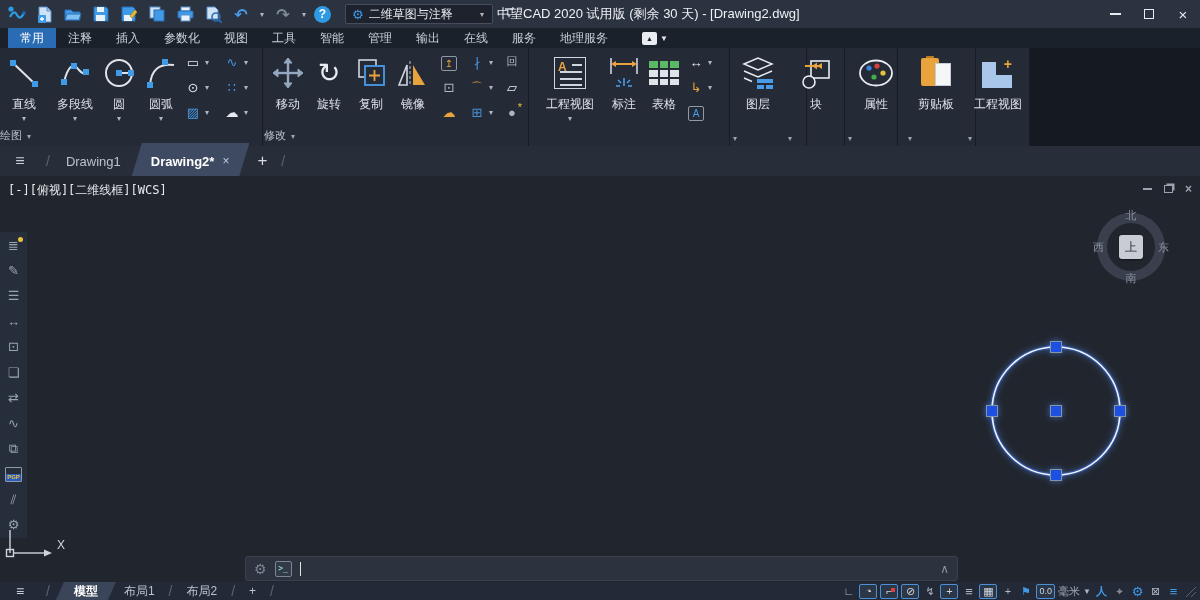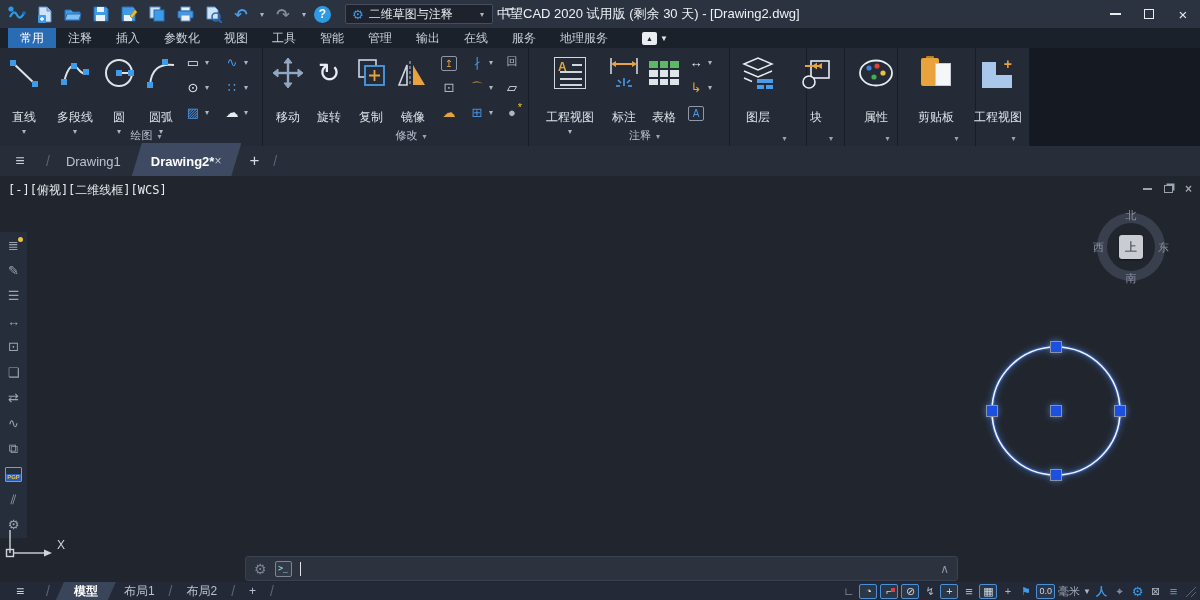--- a/index.html
+++ b/index.html
@@ -29,24 +29,24 @@
   .rtab{display:flex;align-items:center;padding:0 12px;color:#c9d0da;font-size:12px}
   .rtab.active{background:#2a6cb4;color:#fff}
   .rtab-extra{display:flex;align-items:center;gap:3px;margin-left:22px}
   .pinbox{width:15px;height:13px;background:#e9ecf0;border-radius:2px;color:#22262e;font-size:7px;display:inline-flex;align-items:center;justify-content:center}
   .pindd{color:#dfe3e8;font-size:8px}
 
   
   .ribbon{left:0;top:48px;width:1200px;height:98px;background:#242a36}
   .ribbon-empty{position:absolute;left:1030px;top:0;width:170px;height:98px;background:#151a22}
   .panel{position:absolute;top:0;height:98px;border-right:1px solid #171c25}
-  .pfoot{position:absolute;bottom:3px;left:16px;width:100%;text-align:center;color:#b9c2ce;font-size:11px}
+  .pfoot{position:absolute;bottom:3px;left:0;width:100%;color:#b9c2ce;font-size:11px}
   .pfoot .ddsm{font-size:8px;color:#9aa3b1}
   .bigbtn{position:absolute;top:4px;display:flex;flex-direction:column;align-items:center;gap:1px}
-  .bigbtn .blabel{font-size:12px;color:#dde2e9;white-space:nowrap;margin-top:14px}
+  .bigbtn .blabel{font-size:12px;color:#dde2e9;white-space:nowrap;margin-top:1px}
   .bigbtn .icobox{height:42px;display:flex;align-items:center;justify-content:center}
   .smrow{position:absolute;display:flex;align-items:center;gap:2px}
   .smico{font-size:13px;line-height:1;display:inline-flex;align-items:center;justify-content:center;min-width:16px}
   .c-blue{color:#4a9be8}.c-gold{color:#e8a33d}.c-gray{color:#aeb6c2}.c-white{color:#e8ecf2}
   .boxed12{width:16px;height:15px;border:1px solid #8e98a6;border-radius:2px;display:inline-flex;align-items:center;justify-content:center;font-size:10px}
 
   
   .tbl-ico{width:30px;height:24px;display:grid;grid-template-columns:1fr 1fr 1fr;grid-template-rows:7px 1fr 1fr;gap:2px;background:#242a36}
   .tbl-ico span{background:#dfe4ea}
   .tbl-ico span.hd{background:#5cb865}
@@ -63,21 +63,21 @@
   .eng-ico{width:32px;height:34px;position:relative}
   .eng-a{position:absolute;left:0;bottom:2px;width:30px;height:13px;background:#a9c7ea}
   .eng-b{position:absolute;left:0;bottom:2px;width:14px;height:26px;background:#a9c7ea}
   .eng-plus{position:absolute;right:2px;top:0;color:#e8a33d;font-size:14px;font-weight:bold}
 
   
   .doctabs{left:0;top:146px;width:1200px;height:30px;background:#272e3a;display:flex;align-items:center}
   .hambtn{width:40px;display:flex;justify-content:center;color:#c9d0da;font-size:16px}
   .slash{color:#5a6476;font-size:14px;padding:0 6px}
   .dtab{padding:0 10px;color:#b9c2ce;font-size:13px}
-  .dtab.active{background:#3e4a61;color:#fff;font-weight:bold;height:36px;display:flex;align-items:center;clip-path:polygon(11px 0,100% 0,calc(100% - 11px) 100%,0 100%);padding:0 20px}
+  .dtab.active{background:#3e4a61;color:#fff;font-weight:bold;height:36px;display:flex;align-items:center;gap:8px;clip-path:polygon(11px 0,100% 0,calc(100% - 11px) 100%,0 100%);padding:0 20px}
   .dtab-close{color:#c2c9d3;font-weight:normal;font-size:12px}
   .newtab{color:#d6dbe2;font-size:17px;padding:0 8px}
 
   
   .canvas{left:0;top:176px;width:1200px;height:406px;background:#21262e}
   .vplabel{position:absolute;left:8px;top:6px;font-family:"DejaVu Sans Mono",monospace;font-size:12px;color:#e8eaed;letter-spacing:0}
   .docwin{position:absolute;right:8px;top:6px;display:flex;gap:12px;align-items:center;color:#9aa3b1}
   .dw-min{width:9px;height:2px;background:#9aa3b1;display:block}
   .dw-rest{width:9px;height:8px;border:1.5px solid #9aa3b1;box-shadow:2px -2px 0 -0.5px #9aa3b1;display:block}
   .dw-x{font-size:12px;font-weight:bold}
@@ -442,24 +442,20 @@
         <span class="smico c-white">↔</span>
         <span class="ddsm">▾</span>
       </div>
       <div class="smrow" style="left:158px;top:33px">
         <span class="smico c-gold">↳</span>
         <span class="ddsm">▾</span>
       </div>
       <div class="smrow" style="left:158px;top:58px">
         <span class="boxed12" style="color:#4a9be8">A</span>
       </div>
-      <div class="pfoot">
-        <span>注释</span>
-        <span class="ddsm">▾</span>
-      </div>
     </div>
 
     <div class="panel" style="left:731px;width:76px">
       <div class="bigbtn" style="left:7px;width:40px">
         <span class="icobox">
           <svg width="38" height="36" viewBox="0 0 38 36">
               <path d="M5 9l14-6 14 6-14 6z" stroke="#e8ecf2" fill="none" stroke-width="1.5"></path>
               <path d="M5 16l14 6 14-6" stroke="#e8ecf2" fill="none" stroke-width="1.5"></path>
               <path d="M5 23l8 3.5" stroke="#e8ecf2" fill="none" stroke-width="1.5"></path>
               <g fill="#4a9be8">

